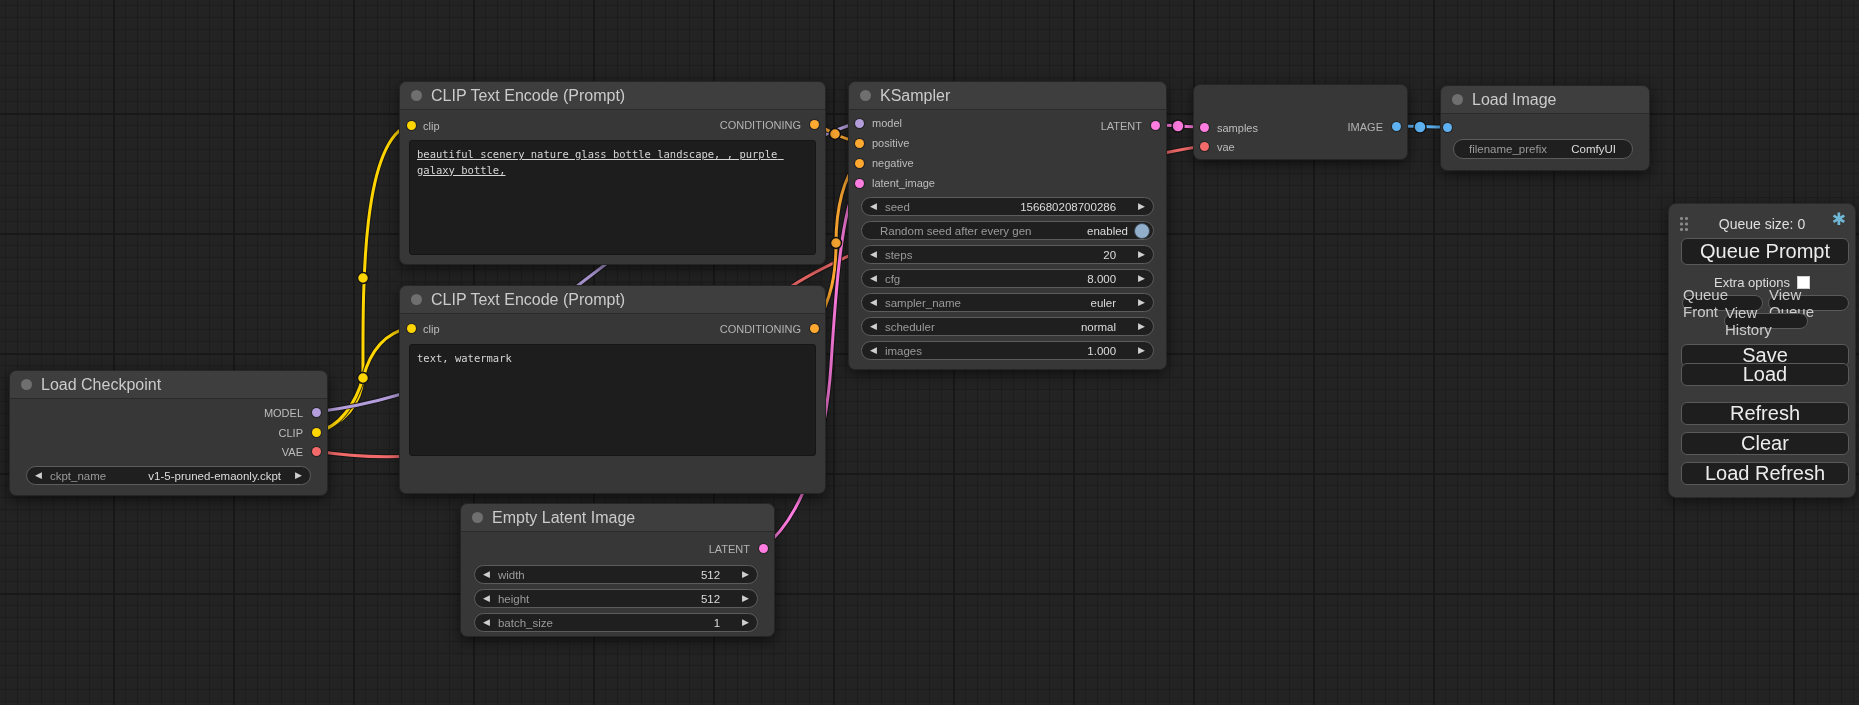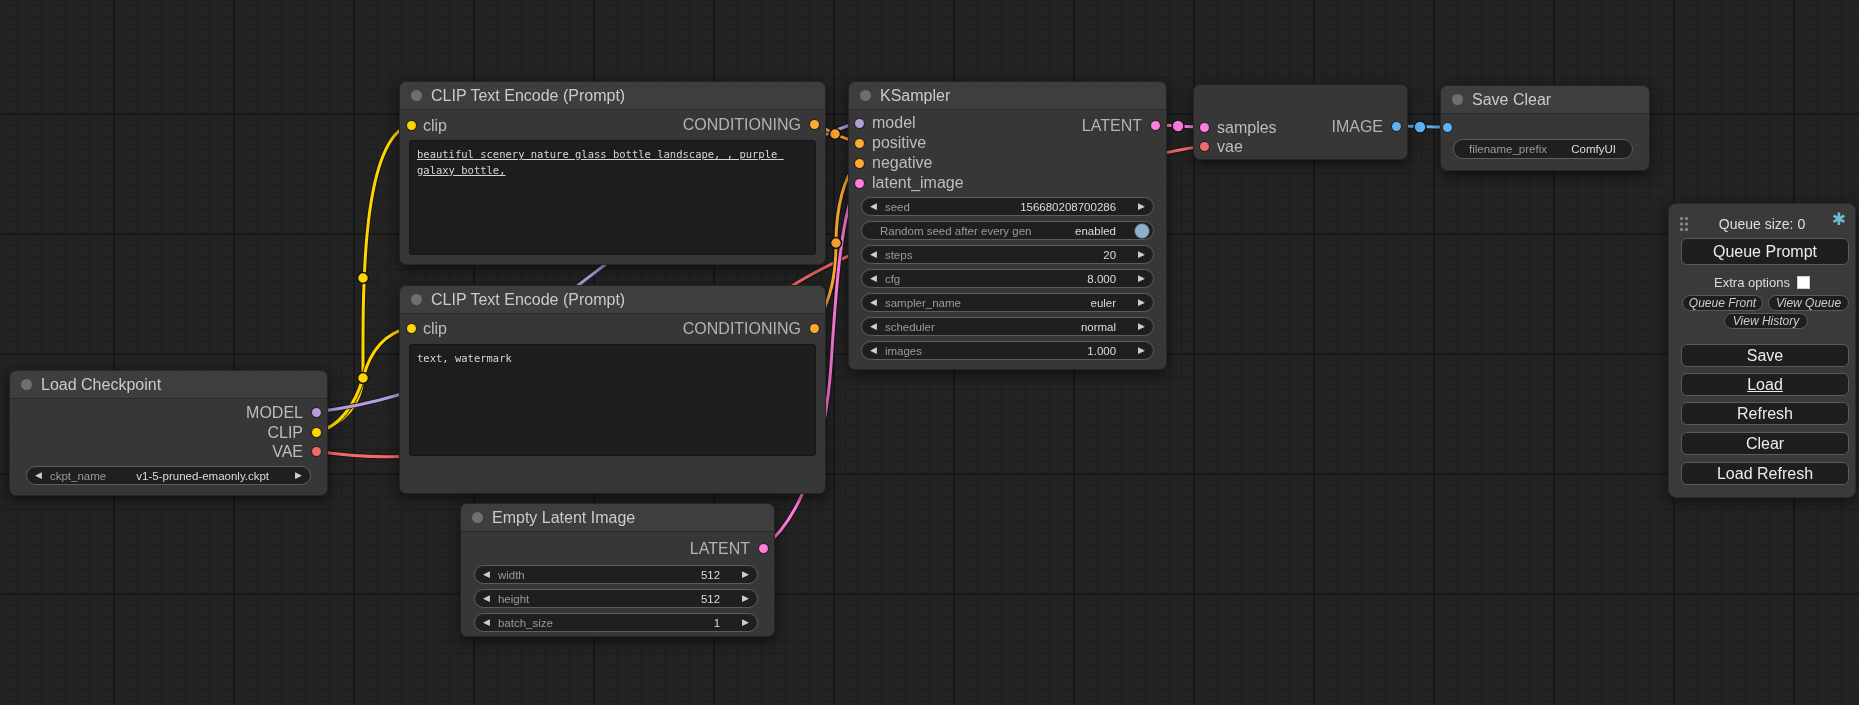--- a/index.html
+++ b/index.html
@@ -29,57 +29,57 @@
     box-shadow:0 4px 14px rgba(0,0,0,.55);
     color:#bdbdbd;font-size:12px;
   }
   .node-title{
     position:absolute;left:0;top:0;right:0;height:28px;
     display:flex;align-items:center;gap:9px;padding:0 11px;
     background:#3e3e3e;border-bottom:1px solid #2a2a2a;
     border-radius:7px 7px 0 0;color:#cbcbcb;font-size:16px;box-sizing:border-box;
   }
   .title-dot{width:11px;height:11px;border-radius:50%;background:#6f6f6f;flex:0 0 auto;}
-  .plabel{position:absolute;white-space:nowrap;color:#bdbdbd;font-size:16px;line-height:20px;height:20px;}
+  .plabel{position:absolute;white-space:nowrap;color:#bdbdbd;font-size:11px;line-height:20px;height:20px;}
   .plabel.out{text-align:right;}
   .pdot{position:absolute;width:9px;height:9px;border-radius:50%;box-shadow:0 0 0 1px rgba(0,0,0,.35);}
   .tarea{
     position:absolute;background:#1d1d1d;border-radius:3px;border:1px solid #161616;
     color:#d6d6d6;font-family:"DejaVu Sans Mono",monospace;font-size:10.5px;line-height:1.55;
     padding:5px 7px;box-sizing:border-box;white-space:pre-wrap;word-break:break-word;
   }
   .widget{
     position:absolute;height:19px;background:#1f1f1f;border:1px solid #5c5c5c;border-radius:10px;
     display:flex;align-items:center;font-size:11.5px;box-sizing:border-box;
   }
   .w-arrow{color:#cfcfcf;font-size:9px;padding:0 8px;line-height:1;flex:0 0 auto;}
   .w-label{color:#9a9a9a;white-space:nowrap;}
-  .w-value{margin-left:auto;color:#dcdcdc;white-space:nowrap;padding-right:18px;}
+  .w-value{margin-left:auto;color:#dcdcdc;white-space:nowrap;padding-right:6px;}
   .w-value.pad{padding-right:14px;}
   .toggle{width:14px;height:14px;border-radius:50%;background:#91aecb;border:1px solid #3c4a58;margin-right:3px;flex:0 0 auto;}
 
   .panel{
     position:absolute;z-index:3;left:1668px;top:203px;width:188px;height:295px;
     background:#3a3a3a;border:1px solid #2a2a2a;border-radius:8px;
     box-shadow:0 4px 14px rgba(0,0,0,.5);box-sizing:border-box;
   }
   .panel-title{position:absolute;top:12px;left:0;right:0;text-align:center;color:#dfdfdf;font-size:14px;}
   .drag-handle{position:absolute;left:11px;top:13px;width:8px;height:14px;}
   .drag-handle i{
     position:absolute;width:2.5px;height:2.5px;border-radius:50%;background:#8a8a8a;
     box-shadow:5px 0 0 #8a8a8a, 0 5.5px 0 #8a8a8a, 5px 5.5px 0 #8a8a8a, 0 11px 0 #8a8a8a, 5px 11px 0 #8a8a8a;
   }
   .gear{position:absolute;right:9px;top:7px;font-size:17px;line-height:17px;cursor:pointer;}
   .btn{
     position:absolute;background:#1e1e1e;border:1px solid #5a5a5a;border-radius:6px;
     color:#ececec;display:flex;align-items:center;justify-content:center;cursor:pointer;
     box-sizing:border-box;
   }
-  .btn.big{left:12px;width:168px;height:23px;font-size:16px;}
-  .btn.small{height:16px;font-size:12px;border-radius:8px;color:#cccccc;font-style:italic;}
+  .btn.big{left:12px;width:168px;height:23px;font-size:20px;}
+  .btn.small{height:16px;font-size:15px;border-radius:8px;color:#cccccc;}
   .extra-row{position:absolute;top:71px;left:0;right:0;display:flex;align-items:center;justify-content:center;gap:7px;color:#dddddd;font-size:13px;}
   .checkbox{width:13px;height:13px;background:#ffffff;border:1px solid #cfcfcf;box-sizing:border-box;cursor:pointer;}
 </style>
 </head>
 <body>
 
 <div class="canvas"></div>
 
 <svg class="wires" width="1859" height="705" viewBox="0 0 1859 705">
 
@@ -222,21 +222,21 @@
   <div class="plabel" style="left:23px;top:52px;">vae</div>
   <div class="plabel out" style="right:24px;top:32px;color:#b3b3b3;">IMAGE</div>
   <span class="pdot" style="left:6px;top:38px;background:#FF7CE0;"></span>
   <span class="pdot" style="left:6px;top:57px;background:#F36A6A;"></span>
   <span class="pdot" style="left:198px;top:37px;background:#5FB2F2;"></span>
 </div>
 
 <div class="node" style="left:1440px;top:85px;width:208px;height:84px;">
   <div class="node-title">
     <span class="title-dot"></span>
-    <span>Save Clear</span>
+    <span>Load Image</span>
   </div>
   <div class="plabel" style="left:18px;top:32px;margin-top:20px;">images</div>
   <span class="pdot" style="left:2px;top:37px;background:#5FB2F2;"></span>
   <div class="widget" style="left:12px;top:53px;width:180px;height:20px;">
     <span class="w-label" style="margin-left:15px;">filename_prefix</span>
     <span class="w-value" style="padding-right:16px;">ComfyUI</span>
   </div>
 </div>
 
 <div class="node" style="left:460px;top:503px;width:313px;height:132px;">
@@ -278,17 +278,17 @@
   <div class="extra-row">
     <span>Extra options</span>
     <span class="checkbox"></span>
   </div>
 
   <div class="btn small" style="left:13px;top:91px;width:81px;">Queue Front</div>
   <div class="btn small" style="left:99px;top:91px;width:81px;">View Queue</div>
   <div class="btn small" style="left:55px;top:109px;width:84px;">View History</div>
 
   <div class="btn big" style="top:140px;">Save</div>
-  <div class="btn big" style="top:169px;text-decoration:underline;">Load</div>
+  <div class="btn big" style="top:159px;">Load</div>
   <div class="btn big" style="top:198px;">Refresh</div>
   <div class="btn big" style="top:228px;">Clear</div>
   <div class="btn big" style="top:258px;">Load Refresh</div>
 </div>
 
 </body></html>

